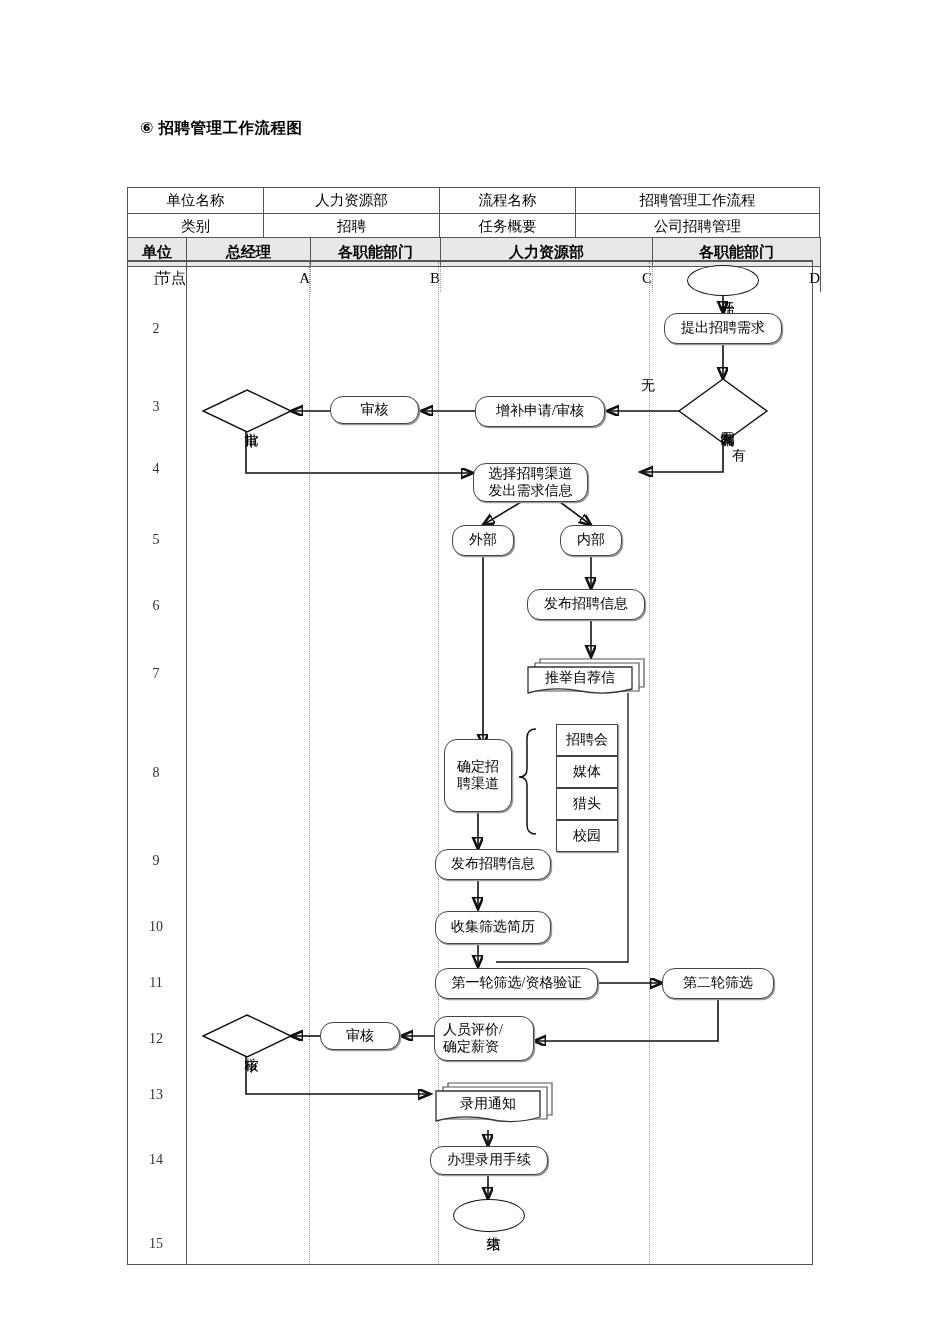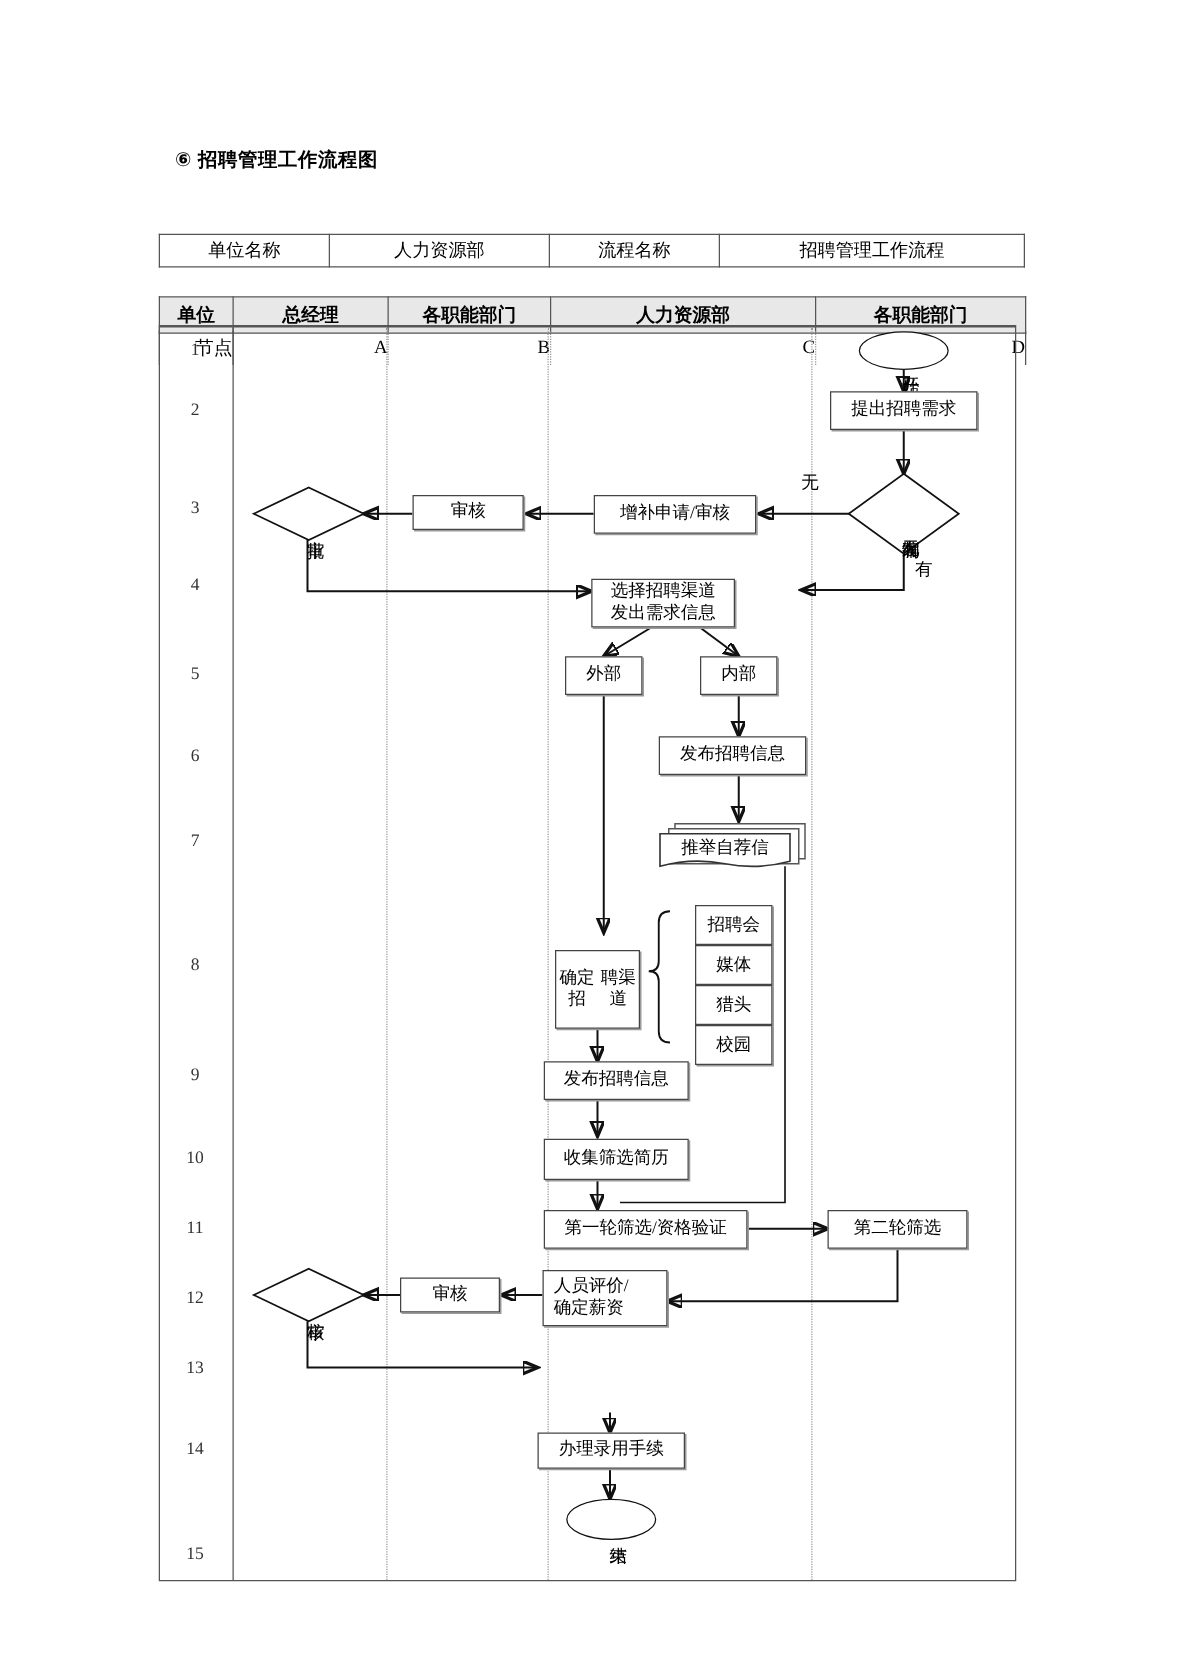--- a/index.html
+++ b/index.html
@@ -31,21 +31,21 @@
   #body-frame{position:absolute;left:127px;top:260px;width:686px;height:1005px;
               border:1px solid #555;border-top:2px solid #555;box-sizing:border-box;}
   .vline{position:absolute;top:0;bottom:0;width:0;border-left:1px dotted #999;}
   #vl-nodecol{position:absolute;left:58px;top:0;bottom:0;width:0;border-left:1px solid #555;}
 
   
   .rownum{position:absolute;width:58px;text-align:center;font-size:14px;color:#333;}
 
   
   .node{position:absolute;box-sizing:border-box;display:flex;align-items:center;justify-content:center;
-        text-align:center;font-size:14px;line-height:1.15;background:#fff;}
+        text-align:center;font-size:14px;line-height:1.15;background:#fff;border-radius:13px;}
   .box{border:1px solid #444;box-shadow:1.2px 1.2px 0 0 #9a9a9a;}
   .oval{border:1.3px solid #111;border-radius:50%;}
   .diamond-wrap{position:absolute;}
   .diamond-wrap svg{position:absolute;left:0;top:0;overflow:visible;}
   .diamond-txt{position:absolute;width:22px;text-align:center;font-size:14px;line-height:1.0;
                writing-mode:vertical-rl;text-orientation:upright;}
   .ovaltxt{position:absolute;width:22px;text-align:center;font-size:14px;line-height:1.0;
            writing-mode:vertical-rl;text-orientation:upright;}
   .edgelbl{position:absolute;font-size:14px;}
 
@@ -73,20 +73,26 @@
 
   <div id="title">⑥  招聘管理工作流程图</div>
 
   <table class="tbl" id="info-table">
     <tbody>
         <tr>
       <td style="width:135px">单位名称</td>
       <td style="width:175px">人力资源部</td>
       <td style="width:135px">流程名称</td>
       <td style="width:243px">招聘管理工作流程</td>
+    </tr>
+    <tr>
+      <td>类别</td>
+      <td>招聘</td>
+      <td>任务概要</td>
+      <td>公司招聘管理</td>
     </tr>
   </tbody>
     </table>
 
   <table class="tbl" id="lane-head">
     <tbody>
         <tr>
       <td style="width:58px">单位</td>
       <td style="width:123px">总经理</td>
       <td style="width:129px">各职能部门</td>
@@ -223,21 +229,21 @@
 
   <div class="mdoc" style="left:526px;top:657px;width:122px;height:40px">
     <svg width="122" height="40">
       <path d="M14,2 H118 V30 H14 Z" fill="#fff" stroke="#555" stroke-width="1.2"></path>
       <path d="M9,6 H113 V34 H9 Z" fill="#fff" stroke="#555" stroke-width="1.2"></path>
       <path d="M2,10 H106 V32 q-26,7 -52,2 q-26,-5 -52,2 Z" fill="#fff" stroke="#333" stroke-width="1.3"></path>
     </svg>
     <div class="mtxt" style="left:2px;top:10px;width:104px;height:22px">推举自荐信</div>
   </div>
 
-  <div class="node box" style="left:444px;top:760px;width:68px;height:63px;flex-direction:row">
+  <div class="node box" style="left:444px;top:739px;width:68px;height:73px;flex-direction:column">
     <span>确定招</span>
     <span>聘渠道</span>
   </div>
 
   <div class="optbox" style="left:536px;top:724px;width:62px;height:32px">招聘会</div>
   <div class="optbox" style="left:536px;top:756px;width:62px;height:32px">媒体</div>
   <div class="optbox" style="left:536px;top:788px;width:62px;height:32px">猎头</div>
   <div class="optbox" style="left:536px;top:820px;width:62px;height:32px">校园</div>
 
   <div class="node box" style="left:435px;top:849px;width:116px;height:31px">发布招聘信息</div>
@@ -255,19 +261,27 @@
 
   <div class="node box" style="left:320px;top:1022px;width:80px;height:28px">审核</div>
 
   <div class="diamond-wrap" style="left:203px;top:1015px;width:88px;height:42px">
     <svg width="88" height="42">
         <polygon points="44,0 88,21 44,42 0,21" fill="#fff" stroke="#111" stroke-width="1.4"></polygon>
       </svg>
     <div class="diamond-txt" style="left:33px;top:12px;height:40px">审核</div>
   </div>
 
+  <div class="mdoc" style="left:434px;top:1081px;width:122px;height:49px">
+    <svg width="122" height="49">
+      <path d="M14,2 H118 V34 H14 Z" fill="#fff" stroke="#555" stroke-width="1.2"></path>
+      <path d="M9,6 H113 V38 H9 Z" fill="#fff" stroke="#555" stroke-width="1.2"></path>
+      <path d="M2,10 H106 V36 q-26,8 -52,2 q-26,-5 -52,2 Z" fill="#fff" stroke="#333" stroke-width="1.3"></path>
+    </svg>
+    <div class="mtxt" style="left:2px;top:10px;width:104px;height:26px">录用通知</div>
+  </div>
 
   <div class="node box" style="left:430px;top:1146px;width:118px;height:29px">办理录用手续</div>
 
   <div class="node oval" style="left:453px;top:1199px;width:72px;height:33px"></div>
   <div class="ovaltxt" style="left:478px;top:1207px;height:38px">结束</div>
 
 </div>
 
 </body></html>

